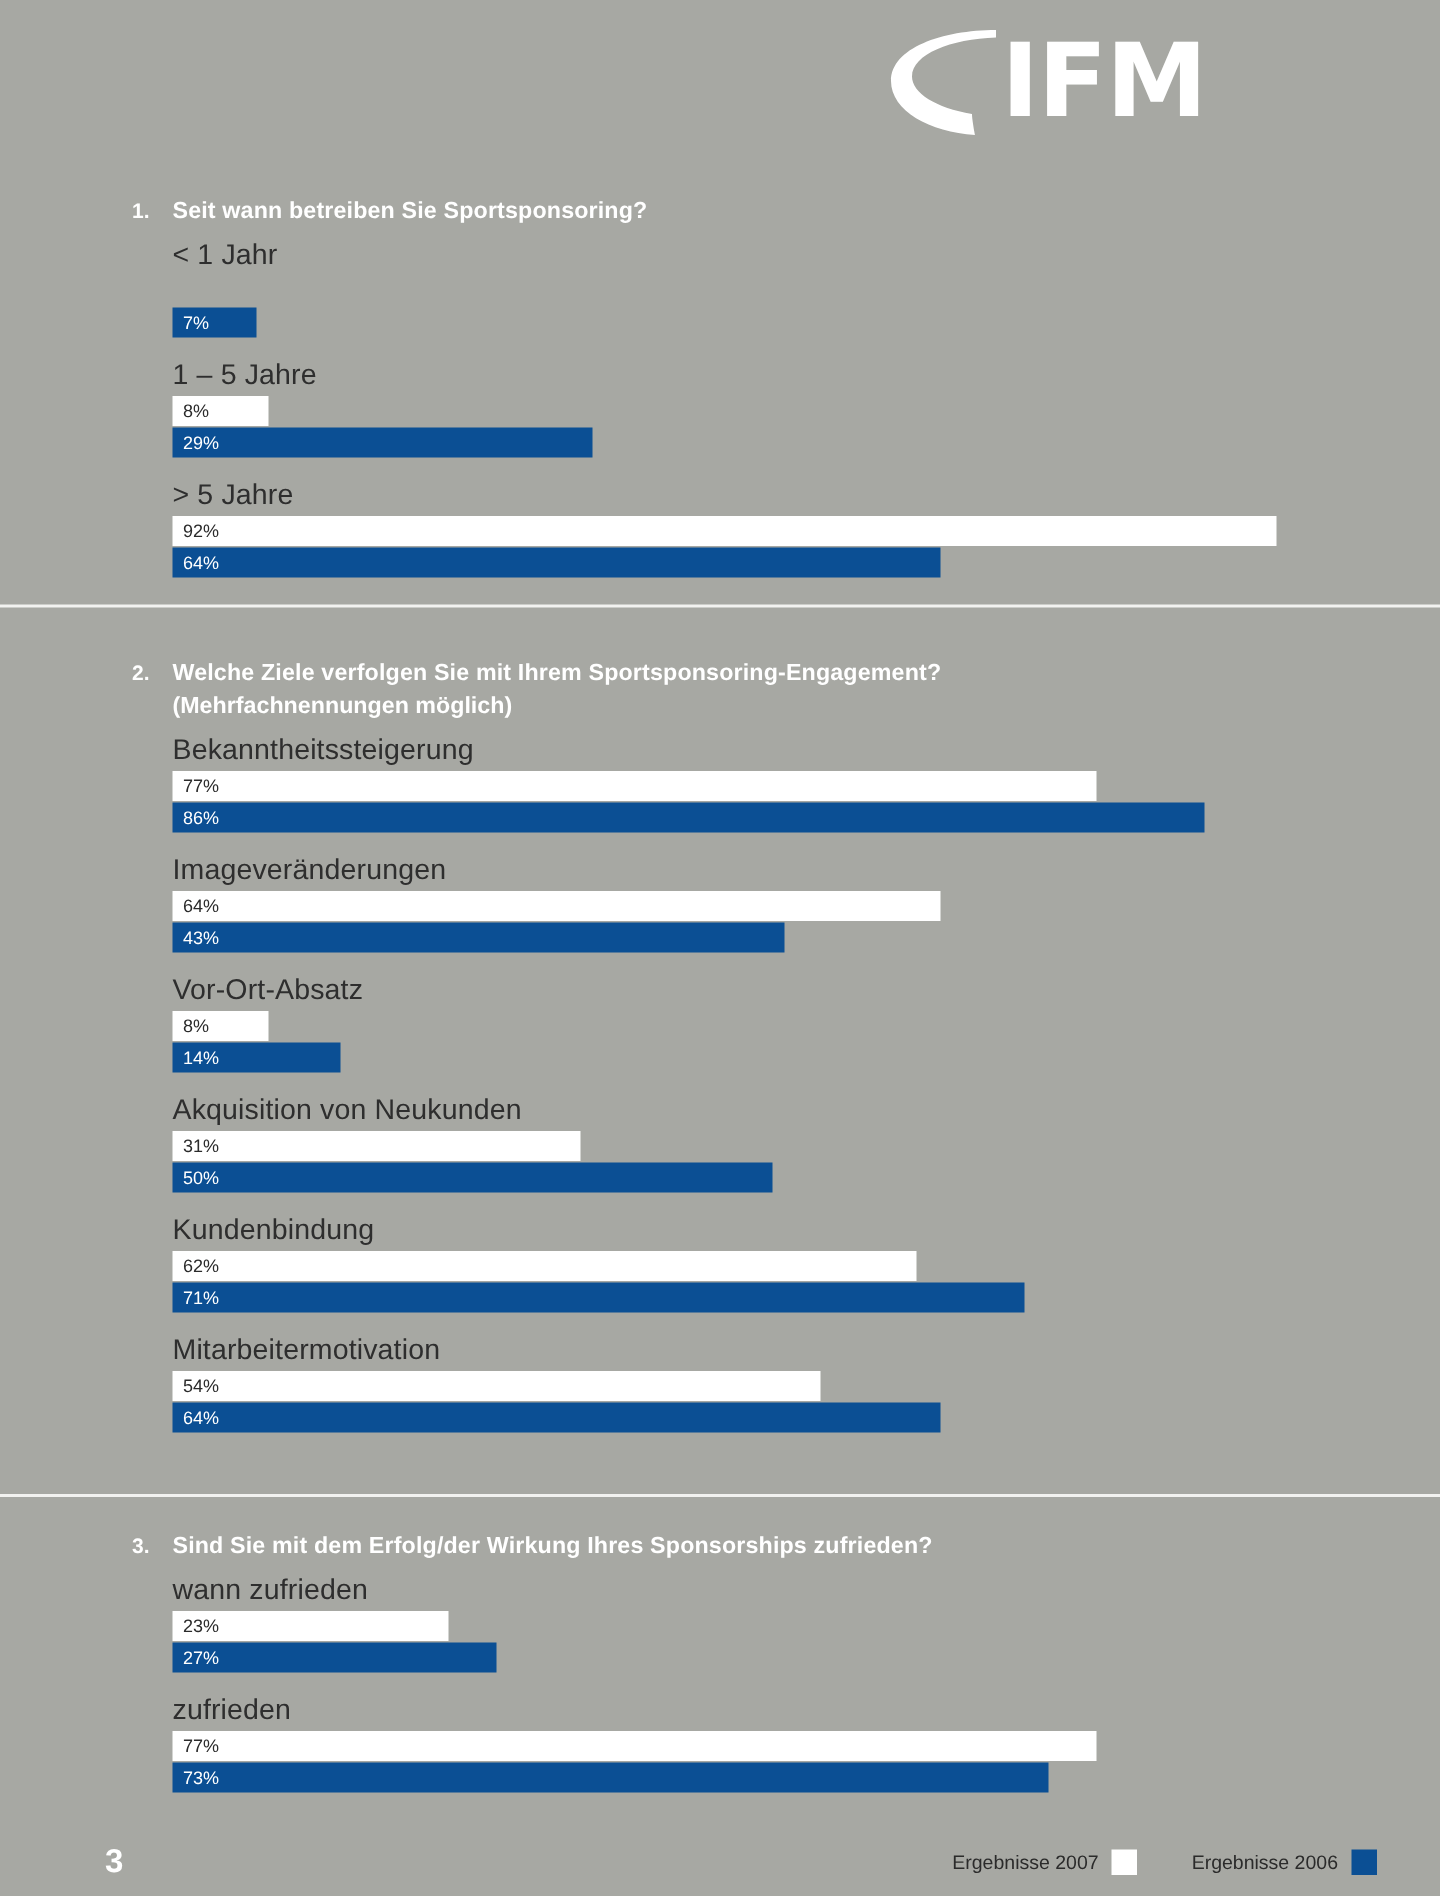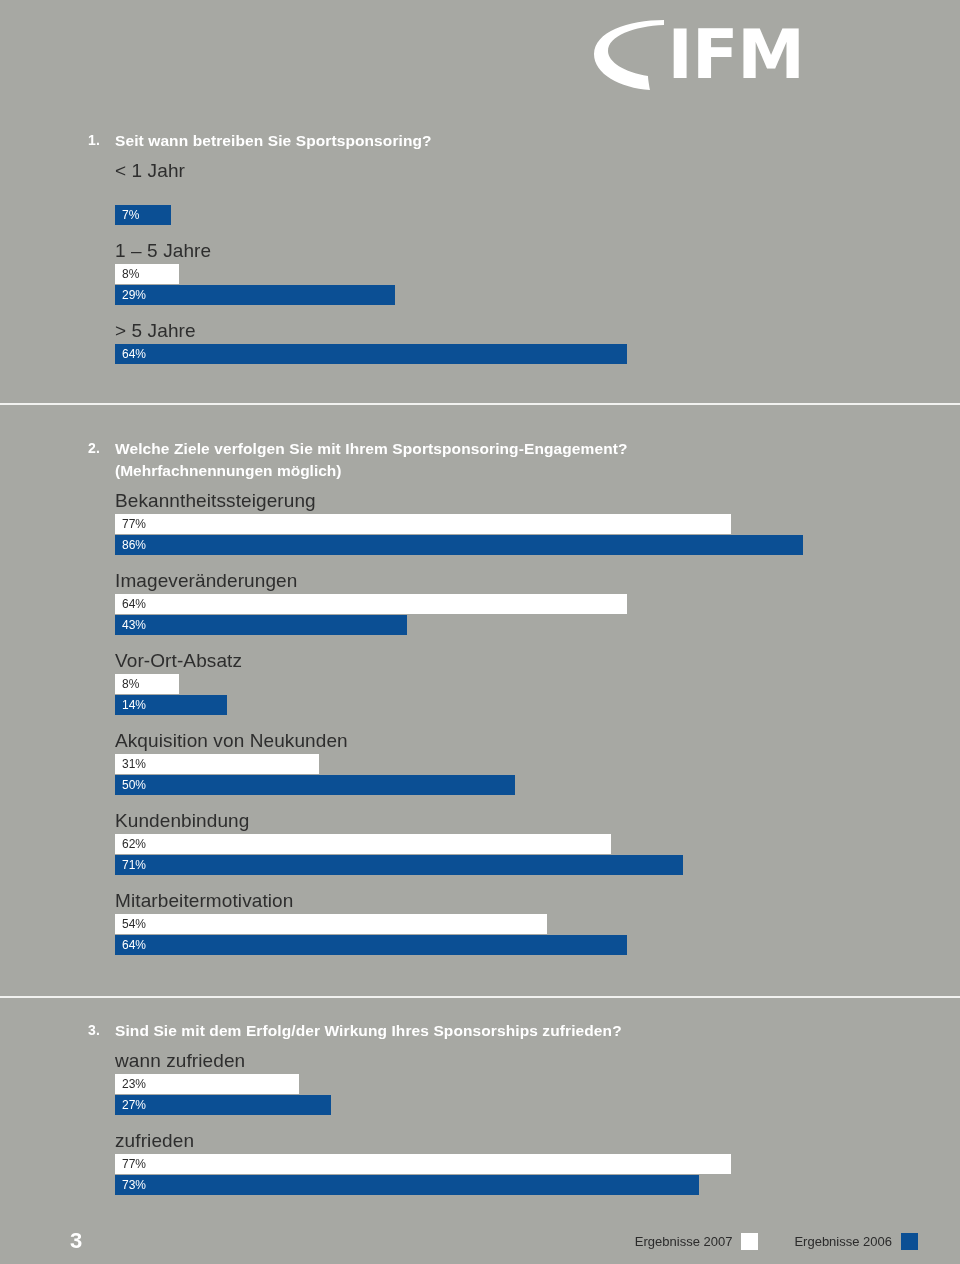--- a/index.html
+++ b/index.html
@@ -235,20 +235,25 @@
         <div class="barwrap">
           <div class="bar y2006" style="width:280px">
             <span class="bar-value">29%</span>
           </div>
         </div>
       </div>
 
       <div class="group">
         <div class="group-label">&gt; 5 Jahre</div>
         <div class="barwrap">
+          <div class="bar y2007" style="width:736px">
+            <span class="bar-value">92%</span>
+          </div>
+        </div>
+        <div class="barwrap">
           <div class="bar y2006" style="width:512px">
             <span class="bar-value">64%</span>
           </div>
         </div>
       </div>
 
     </div>
   </section>
 
   <section class="question q2">
@@ -274,21 +279,21 @@
       </div>
 
       <div class="group">
         <div class="group-label">Imageveränderungen</div>
         <div class="barwrap">
           <div class="bar y2007" style="width:512px">
             <span class="bar-value">64%</span>
           </div>
         </div>
         <div class="barwrap">
-          <div class="bar y2006" style="width:292px">
+          <div class="bar y2006" style="width:408px">
             <span class="bar-value">43%</span>
           </div>
         </div>
       </div>
 
       <div class="group">
         <div class="group-label">Vor-Ort-Absatz</div>
         <div class="barwrap">
           <div class="bar y2007" style="width:64px">
             <span class="bar-value">8%</span>
@@ -297,21 +302,21 @@
         <div class="barwrap">
           <div class="bar y2006" style="width:112px">
             <span class="bar-value">14%</span>
           </div>
         </div>
       </div>
 
       <div class="group">
         <div class="group-label">Akquisition von Neukunden</div>
         <div class="barwrap">
-          <div class="bar y2007" style="width:204px">
+          <div class="bar y2007" style="width:272px">
             <span class="bar-value">31%</span>
           </div>
         </div>
         <div class="barwrap">
           <div class="bar y2006" style="width:400px">
             <span class="bar-value">50%</span>
           </div>
         </div>
       </div>
 

